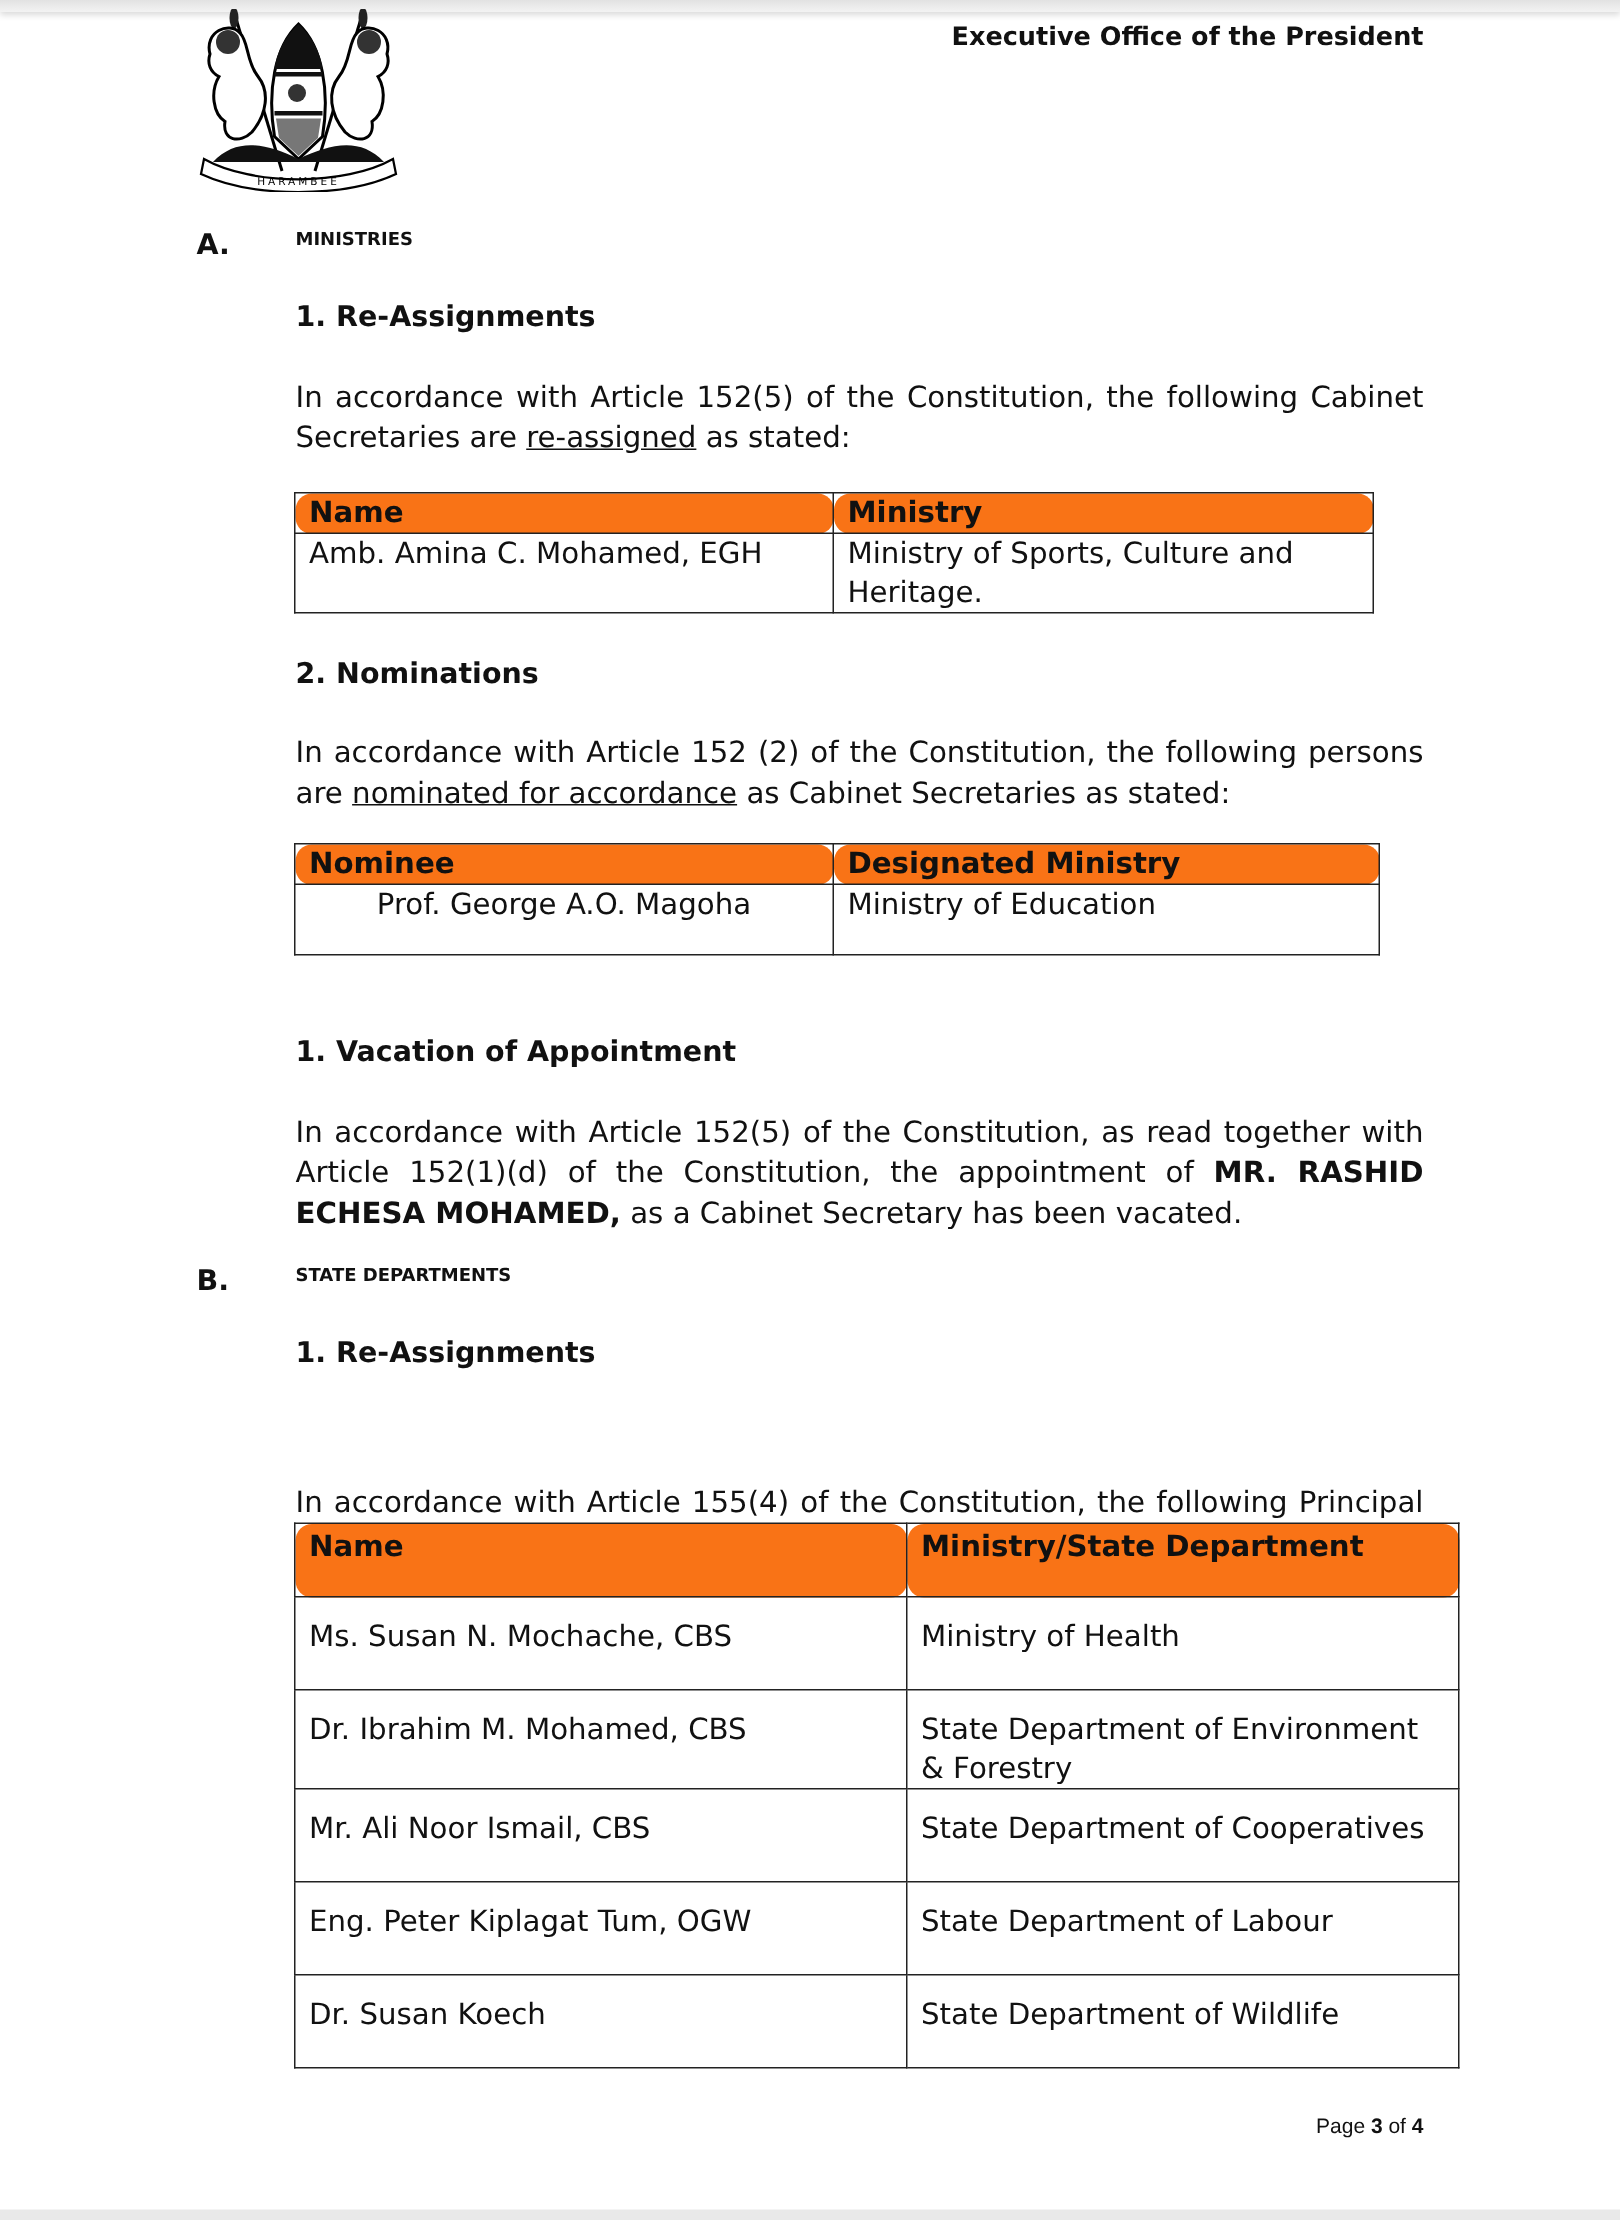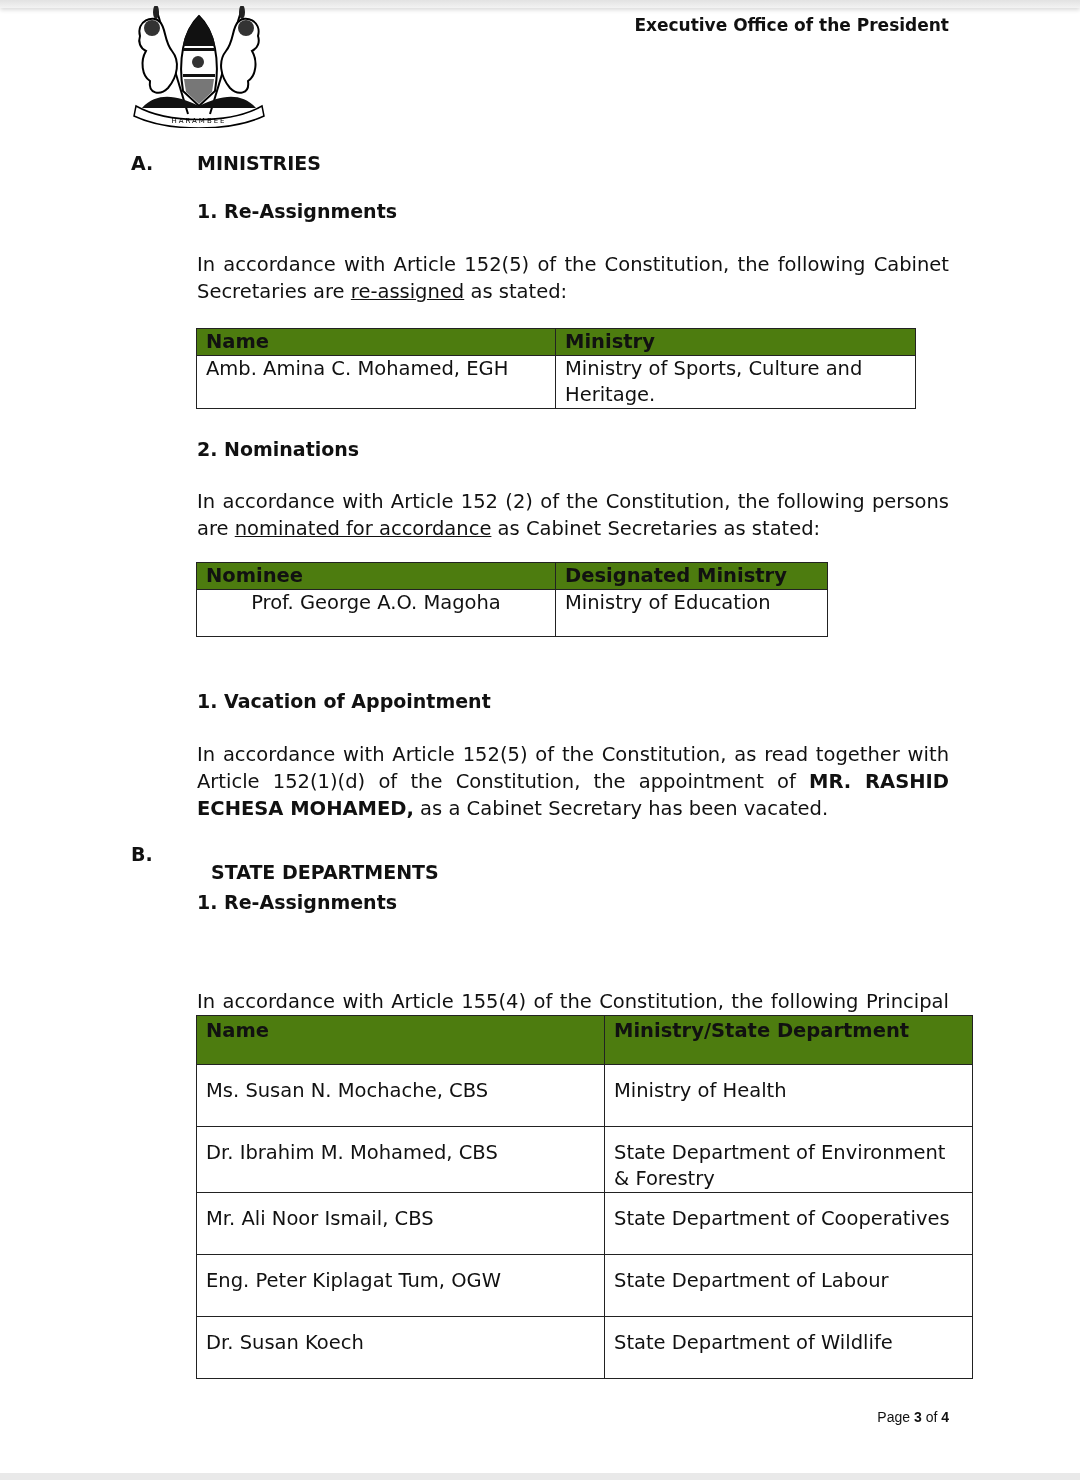--- a/index.html
+++ b/index.html
@@ -8,30 +8,30 @@
     background: #ffffff; color: #111;
     font-family: "DejaVu Sans", sans-serif;
   }
   .topbar { position: absolute; left: 0; top: 0; width: 1080px; height: 8px;
     background: linear-gradient(#e2e2e2, #f3f3f3); box-shadow: 0 2px 4px rgba(0,0,0,0.15); }
   .bottombar { position: absolute; left: 0; top: 1473px; width: 1080px; height: 7px; background: #e9e9e9; }
   .crest { position: absolute; left: 128px; top: 6px; width: 142px; height: 122px; }
   .office { position: absolute; right: 131px; top: 15px; font-weight: bold; font-size: 17px; }
   .abs { position: absolute; }
   .sec-letter { font-weight: bold; font-size: 19px; left: 131px; }
-  .sec-title { font-weight: bold; font-size: 19px; left: 197px; }
+  .sec-title { font-weight: bold; font-size: 12px; left: 197px; }
   .sub { font-weight: bold; font-size: 19px; left: 197px; }
   .para { left: 197px; width: 752px; font-size: 19.5px; line-height: 27px; text-align: justify; }
   .para u { text-decoration: underline; }
   table { position: absolute; border-collapse: collapse; font-size: 19.5px; }
   td, th { border: 1.5px solid #222; padding: 0 9px; vertical-align: top; text-align: left; line-height: 26px; }
-  th { font-weight: bold; background: #4d7c0f; }
+  th { font-weight: bold; background: #f97316; border-radius: 11px; }
   .t1 { left: 196px; top: 328px; width: 720px; }
   .t1 td, .t1 th { } 
-  .t2 { left: 196px; top: 562px; width: 632px; }
+  .t2 { left: 196px; top: 562px; width: 724px; }
   .t3 { left: 196px; top: 1015px; width: 777px; }
   .t3 th { height: 46px; padding-top: 2px; }
   .t3 td { height: 48px; padding-top: 13px; }
   .t3 td.short { height: 46px; }
   .t3 td.tall { height: 73px; }
   .pagenum { position: absolute; right: 131px; top: 1409px; font-size: 14px; font-family: "Liberation Sans", sans-serif; }
   .pagenum b { font-weight: bold; }
 </style>
 </head>
 <body>
@@ -105,21 +105,21 @@
     <td style="height:46px;text-align:center;">Prof. George A.O. Magoha</td>
     <td>Ministry of Education</td>
   </tr>
 </tbody>
   </table>
 
 <div class="abs sub" style="top:690px;">1.  Vacation of Appointment</div>
 <div class="abs para" style="top:741px;"><span>In accordance with Article 152(5) of the Constitution, as read together with Article 152(1)(d) of the Constitution, the appointment of </span><b>MR. RASHID ECHESA MOHAMED,</b><span> as a Cabinet Secretary has been vacated.</span></div>
 
 <div class="abs sec-letter" style="top:843px;">B.</div>
-<div class="abs sec-title" style="top:861px;margin-left:14px;">STATE DEPARTMENTS</div>
+<div class="abs sec-title" style="top:843px;">STATE DEPARTMENTS</div>
 
 <div class="abs sub" style="top:891px;">1.  Re-Assignments</div>
 <div class="abs para" style="top:988px;"><span>In accordance with Article 155(4) of the Constitution, the following Principal Secretaries are </span><u>re-assigned</u><span> as stated:</span></div>
 
 <table class="t3">
   <colgroup>
       <col style="width:408px">
       <col>
     </colgroup>
   <tbody>

